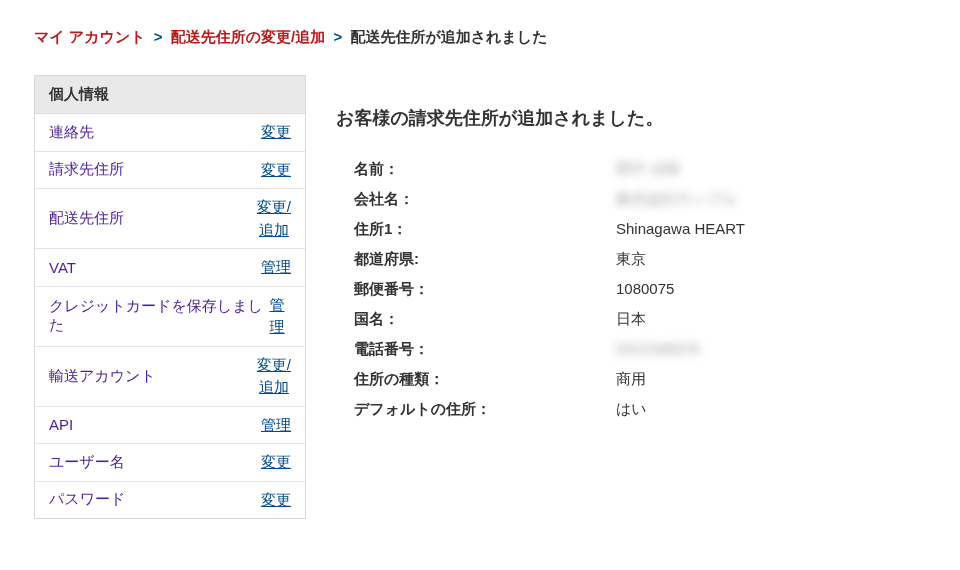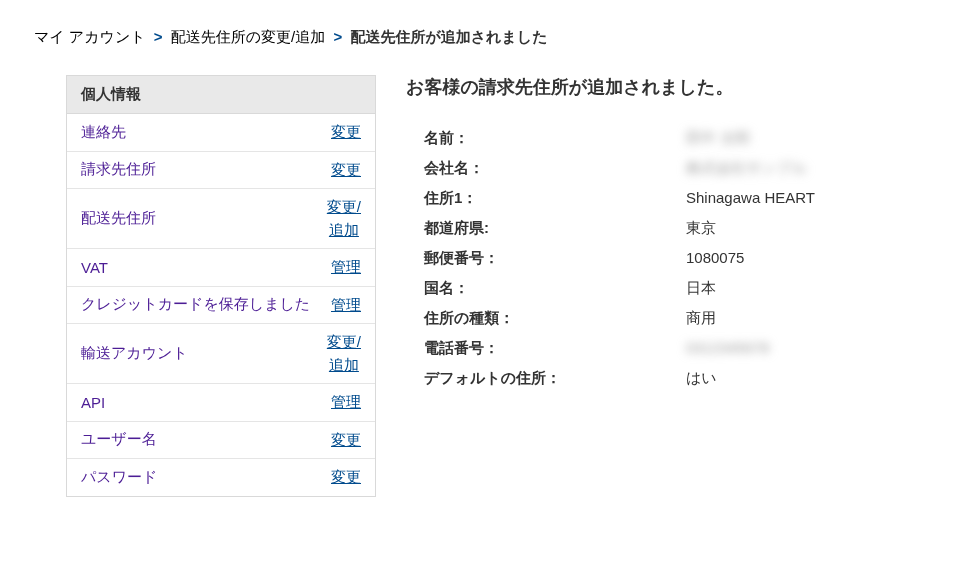--- a/index.html
+++ b/index.html
@@ -9,43 +9,42 @@
       color: #333;
       background: #fff;
       padding: 28px 34px;
       width: 960px;
     }
     .breadcrumb {
       font-size: 15px;
       margin-bottom: 28px;
     }
     .breadcrumb a {
-      color: #000000;
+      color: #b91c1c;
       text-decoration: none;
-      font-weight: normal;
+      font-weight: bold;
     }
     .breadcrumb .sep {
       color: #004b8d;
       font-weight: bold;
       margin: 0 4px;
     }
     .breadcrumb .current {
       color: #333;
       font-weight: bold;
       margin-top: 20px;
     }
     .content {
       display: flex;
       gap: 30px;
       align-items: flex-start;
     }
     .sidebar {
-      width: 310px;
+      width: 272px;
       border: 1px solid #d9d9d9;
-      margin-left: 32px;
     }
     .sidebar-header {
       background: #e9e9e9;
       padding: 9px 14px;
       font-weight: bold;
       border-bottom: 1px solid #d9d9d9;
       color: #333;
     }
     .sidebar-row {
       display: flex;
@@ -63,20 +62,21 @@
       color: #004b8d;
       text-decoration: underline;
       text-align: center;
       cursor: pointer;
       white-space: pre-line;
       line-height: 1.5;
     }
     .main {
       flex: 1;
       padding-top: 0;
+      margin-top: 31px;
     }
     .main-title {
       font-size: 18px;
       font-weight: bold;
       color: #333;
       margin-bottom: 30px;
     }
     .detail-row {
       display: flex;
       margin-bottom: 11px;
@@ -175,26 +175,26 @@
         </div>
         <div class="detail-row">
           <div class="detail-label">郵便番号：</div>
           <div class="detail-value">1080075</div>
         </div>
         <div class="detail-row">
           <div class="detail-label">国名：</div>
           <div class="detail-value">日本</div>
         </div>
         <div class="detail-row">
+          <div class="detail-label">電話番号：</div>
+          <div class="detail-value blurred">0312345678</div>
+        </div>
+        <div class="detail-row">
           <div class="detail-label">住所の種類：</div>
           <div class="detail-value">商用</div>
-        </div>
-        <div class="detail-row">
-          <div class="detail-label">電話番号：</div>
-          <div class="detail-value blurred">0312345678</div>
         </div>
         <div class="detail-row">
           <div class="detail-label">デフォルトの住所：</div>
           <div class="detail-value">はい</div>
         </div>
       </div>
   </div>
 </div>
 
 </body></html>

